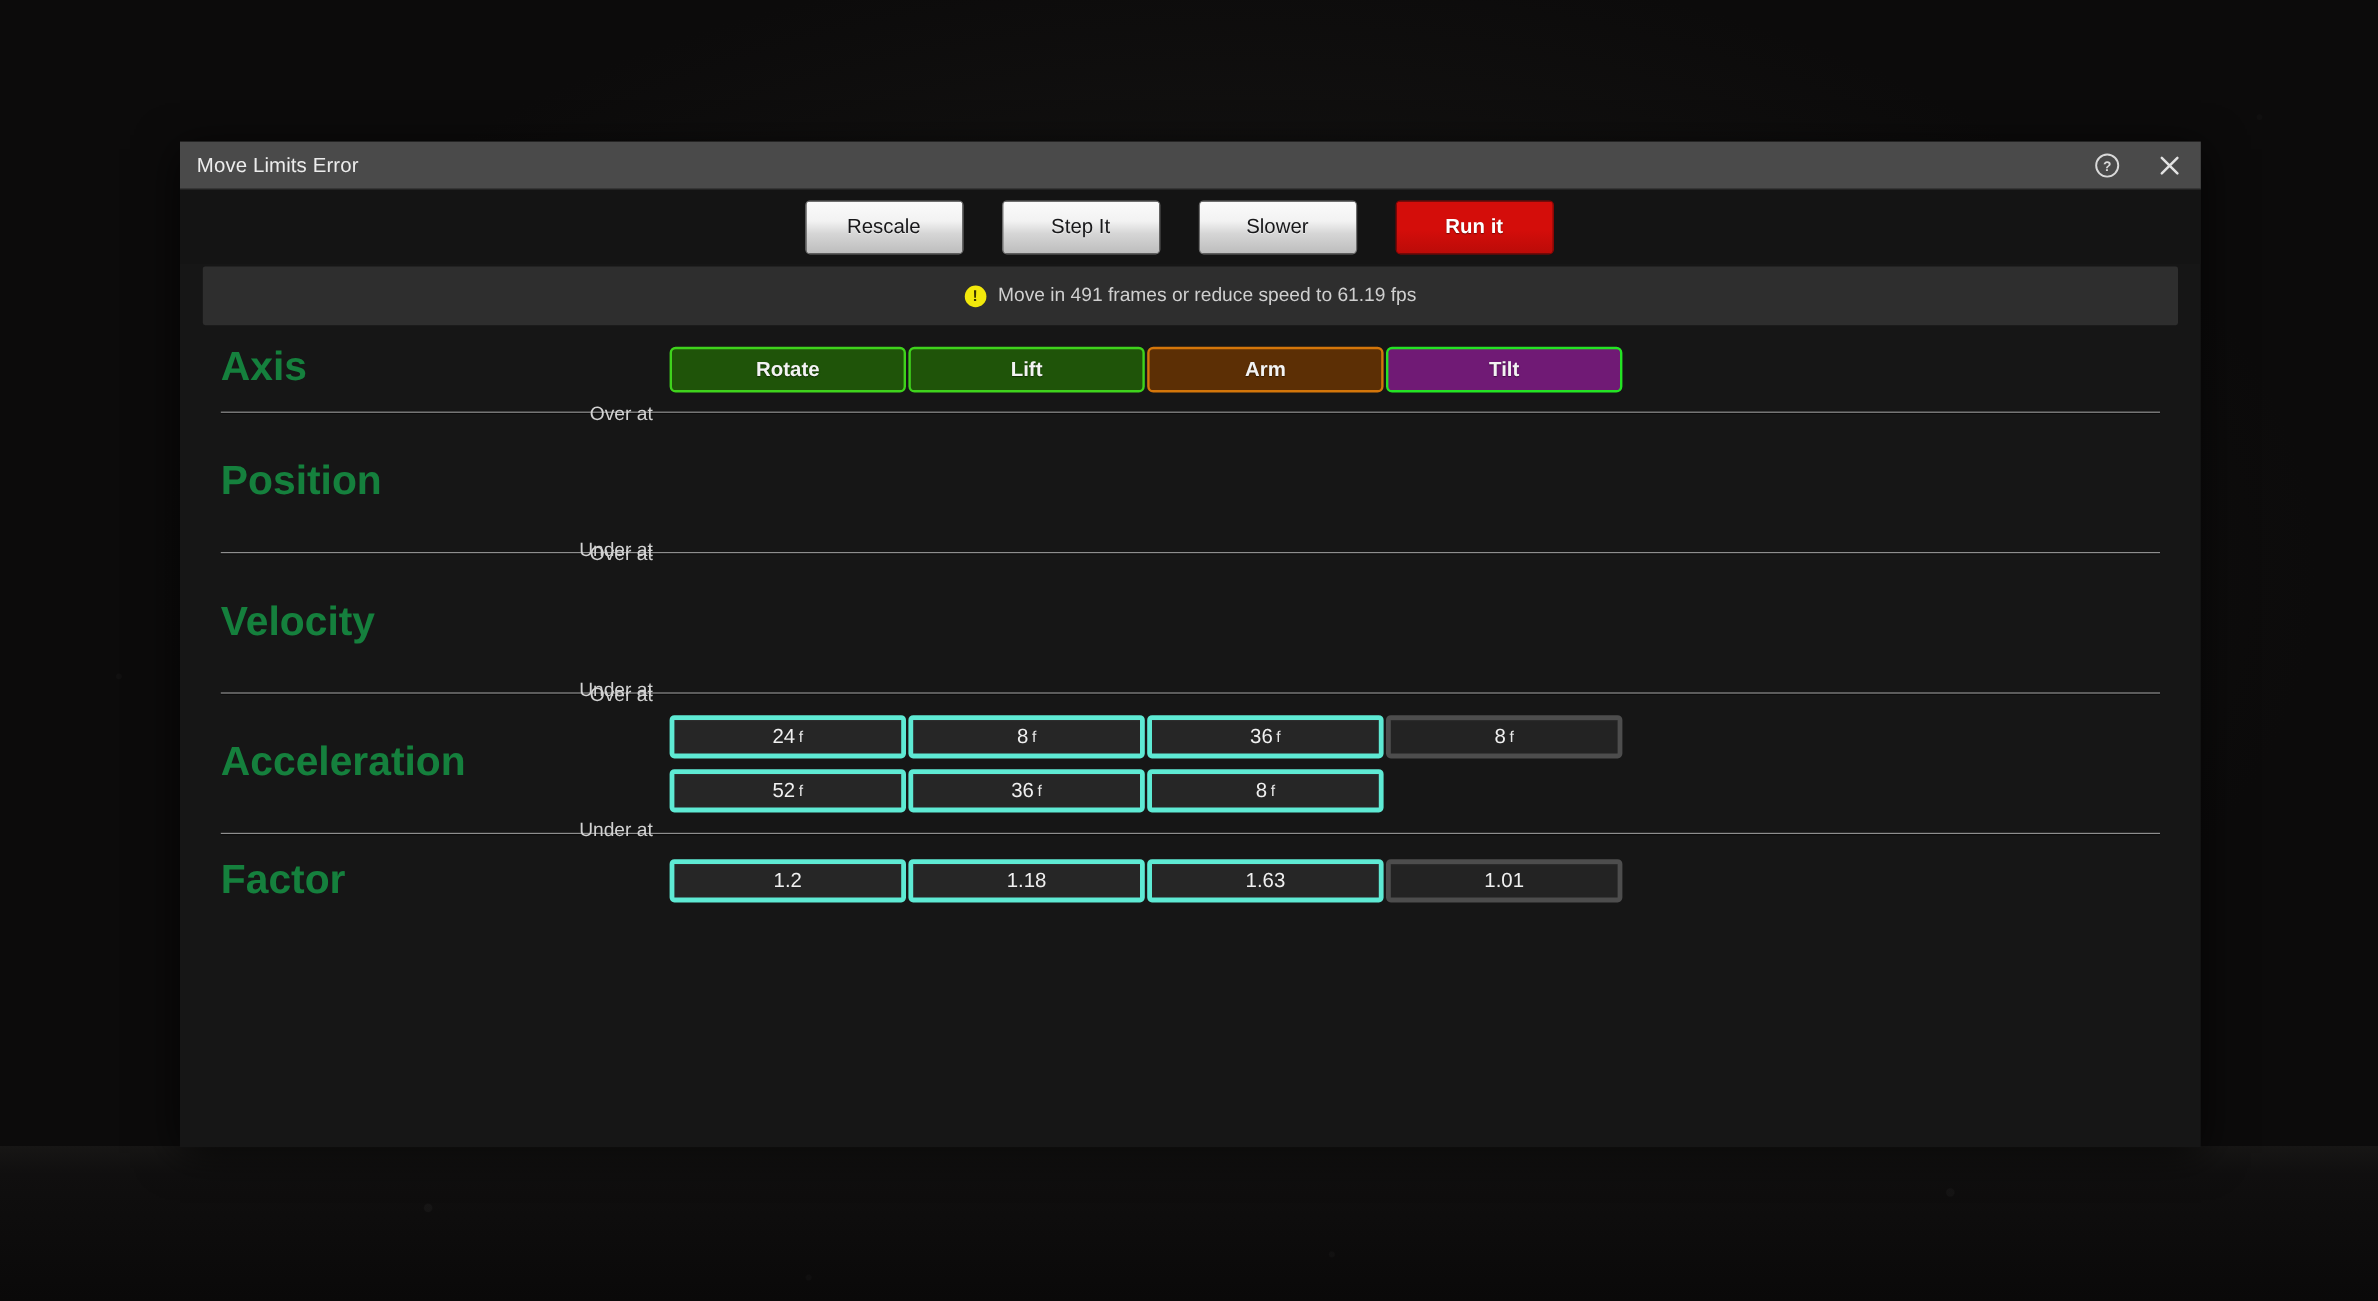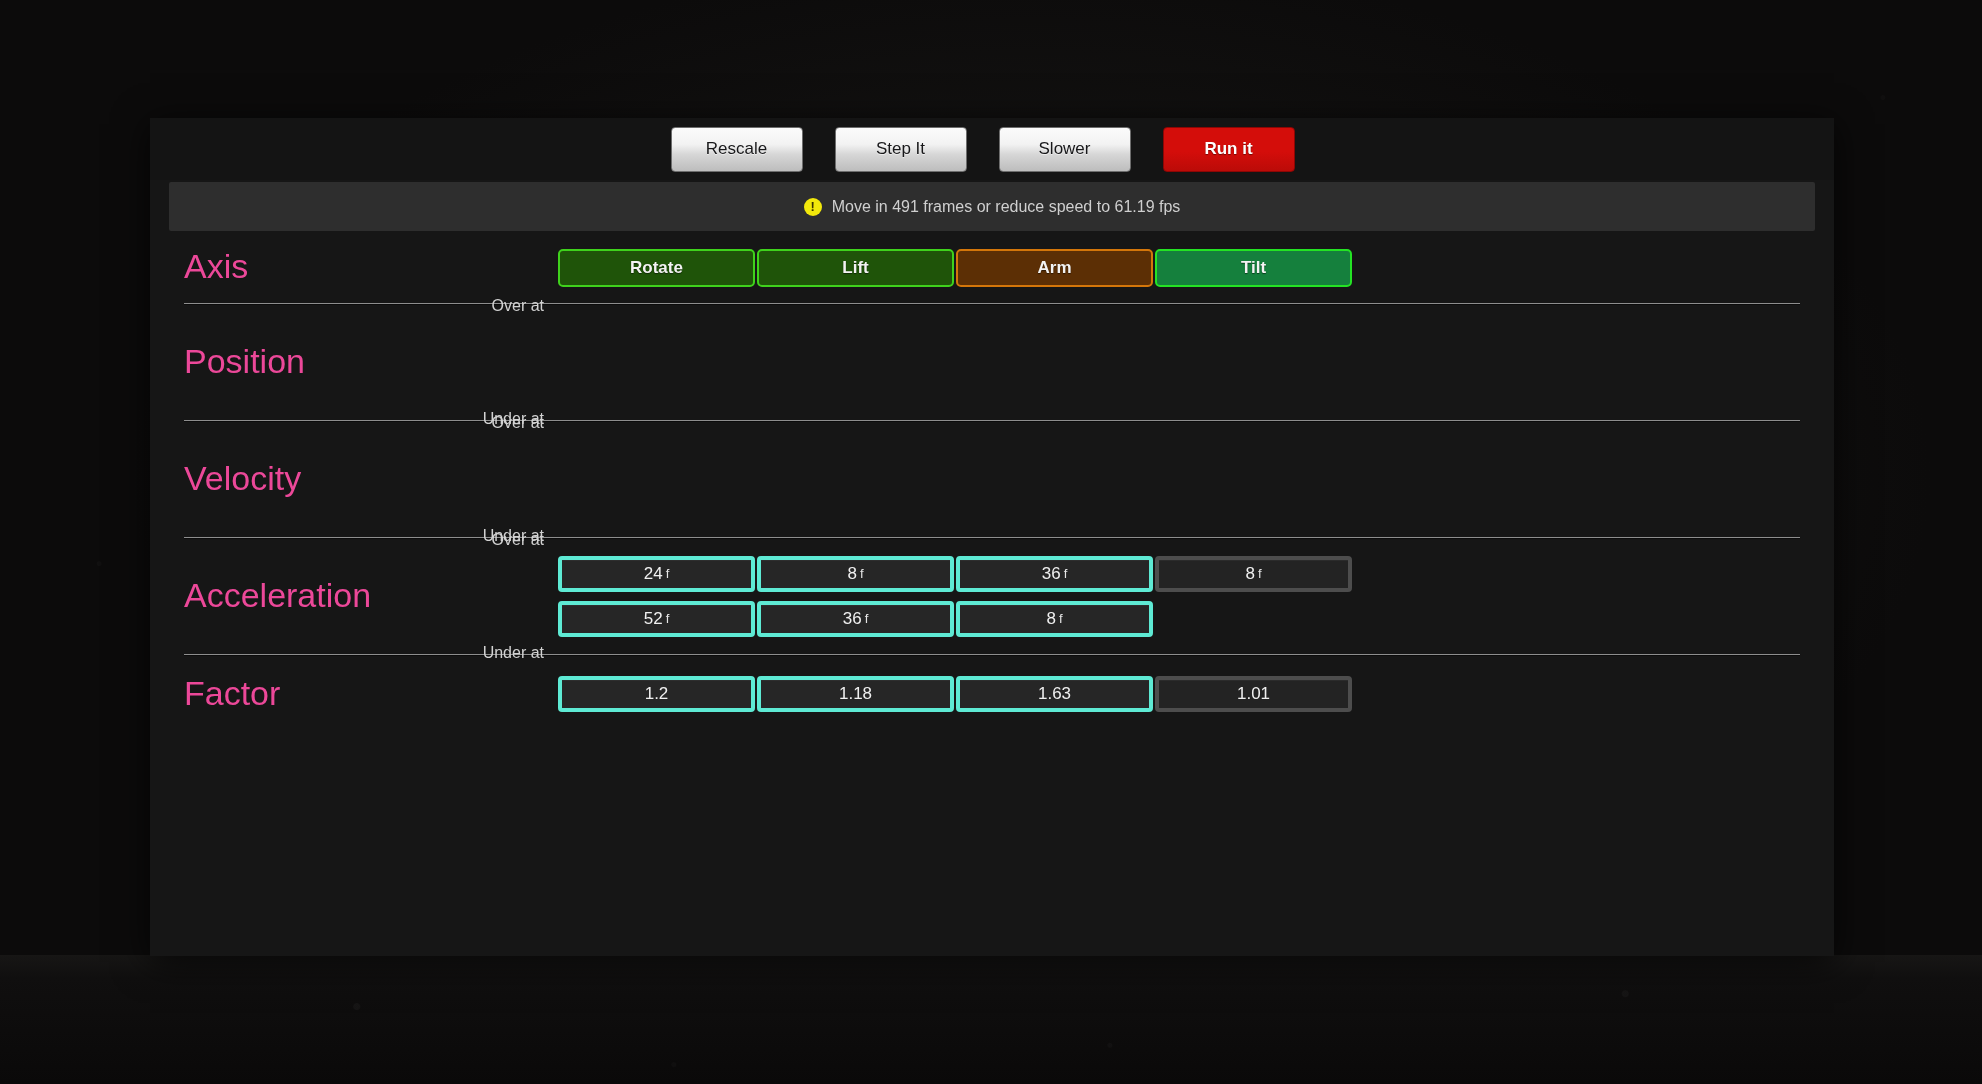--- a/index.html
+++ b/index.html
@@ -172,23 +172,23 @@
   }
 
   .grid-row {
     display: flex;
     align-items: center;
     position: relative;
     padding-left: 15px;
   }
 
   .row-title {
-    color: #ec4899;
+    color: #15803d;
     font-size: 34px;
-    font-weight: 400;
+    font-weight: 700;
     width: 270px;
     flex: 0 0 270px;
     line-height: 1.05;
     white-space: nowrap;
   }
 
   .row-divider {
     height: 1px;
     margin: 0 15px 0 15px;
     background: #8e8e8e;
@@ -283,20 +283,35 @@
   #row-factor    { height: 78px; }
 </style>
 </head>
 <body>
 
 <div id="desktop-backdrop"></div>
 <div id="desktop-floor"></div>
 
 <div id="dialog-window">
 
+  <div id="title-bar">
+    <div id="window-title">Move Limits Error</div>
+    <div id="title-bar-spacer"></div>
+    <div class="title-btn">
+      <svg width="22" height="22" viewBox="0 0 22 22">
+        <circle cx="11" cy="11" r="9.2" fill="none" stroke="#d9d9d9" stroke-width="1.6"></circle>
+        <text x="11" y="15.4" text-anchor="middle" font-family="Liberation Sans, sans-serif" font-size="11.5" font-weight="700" fill="#d9d9d9">?</text>
+      </svg>
+    </div>
+    <div class="title-btn">
+      <svg width="22" height="22" viewBox="0 0 22 22">
+        <path d="M4.5 4.5 L17.5 17.5 M17.5 4.5 L4.5 17.5" stroke="#e2e2e2" stroke-width="2.1" stroke-linecap="round"></path>
+      </svg>
+    </div>
+  </div>
 
   <div id="toolbar">
     <div class="tool-button">Rescale</div>
     <div class="tool-button">Step It</div>
     <div class="tool-button">Slower</div>
     <div class="tool-button danger" style="background: linear-gradient(rgb(212, 13, 10) 0%, rgb(212, 13, 10) 55%, rgb(187, 11, 8) 100%);">Run it</div>
   </div>
 
   <div id="message-bar">
     <div id="warning-icon" style="background: rgb(242, 232, 11);">
@@ -308,21 +323,21 @@
   <div id="grid-body">
 
     <div class="grid-row" id="row-axis">
       <div class="row-title">Axis</div>
       <div class="sub-col"></div>
       <div class="fields-area">
         <div class="fields-line">
           <div class="axis-btn" id="axis-btn-0" style="background: rgb(31, 84, 9); border: 2px solid rgb(63, 210, 28);">Rotate</div>
           <div class="axis-btn" id="axis-btn-1" style="background: rgb(31, 84, 9); border: 2px solid rgb(63, 210, 28);">Lift</div>
           <div class="axis-btn" id="axis-btn-2" style="background: rgb(92, 47, 5); border: 2px solid rgb(212, 118, 10);">Arm</div>
-          <div class="axis-btn" id="axis-btn-3" style="background: #15803d; border: 2px solid rgb(36, 227, 36);">Tilt</div>
+          <div class="axis-btn" id="axis-btn-3" style="background: #701a75; border: 2px solid rgb(36, 227, 36);">Tilt</div>
         </div>
       </div>
     </div>
     <div class="row-divider"></div>
 
     <div class="grid-row" id="row-position">
       <div class="row-title">Position</div>
       <div class="labels-col">
         <div class="sub-col">Over at</div>
         <div class="sub-col">Under at</div>

